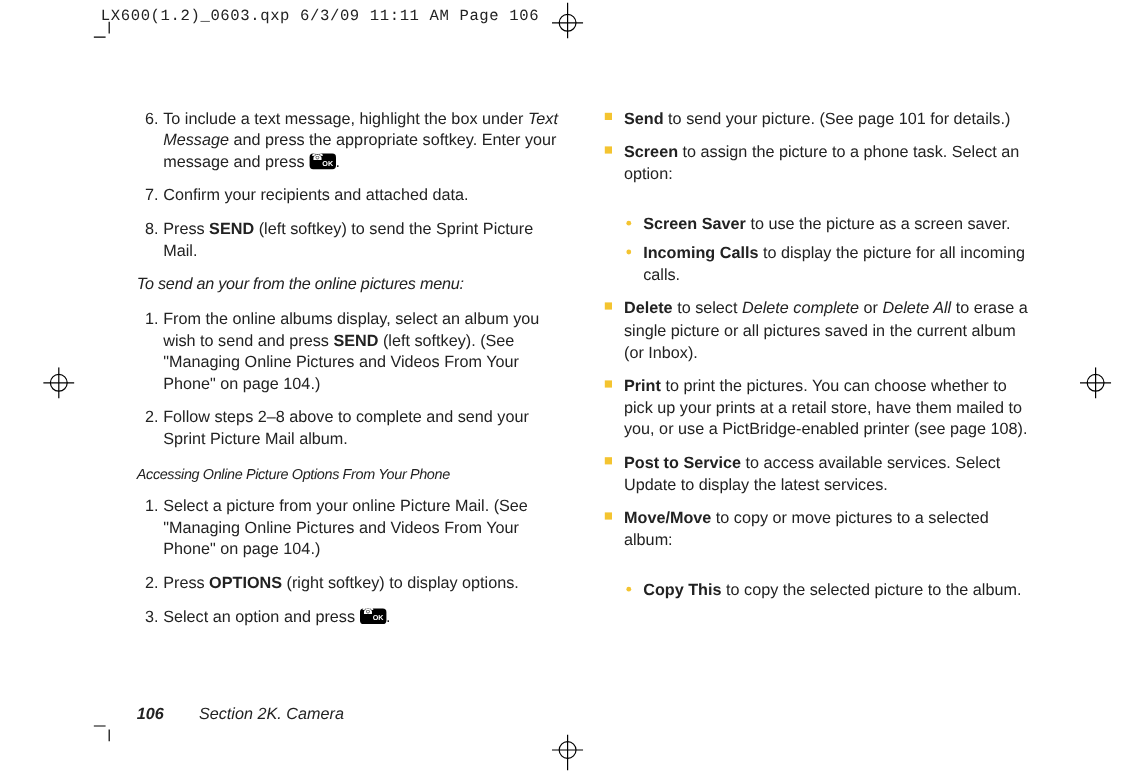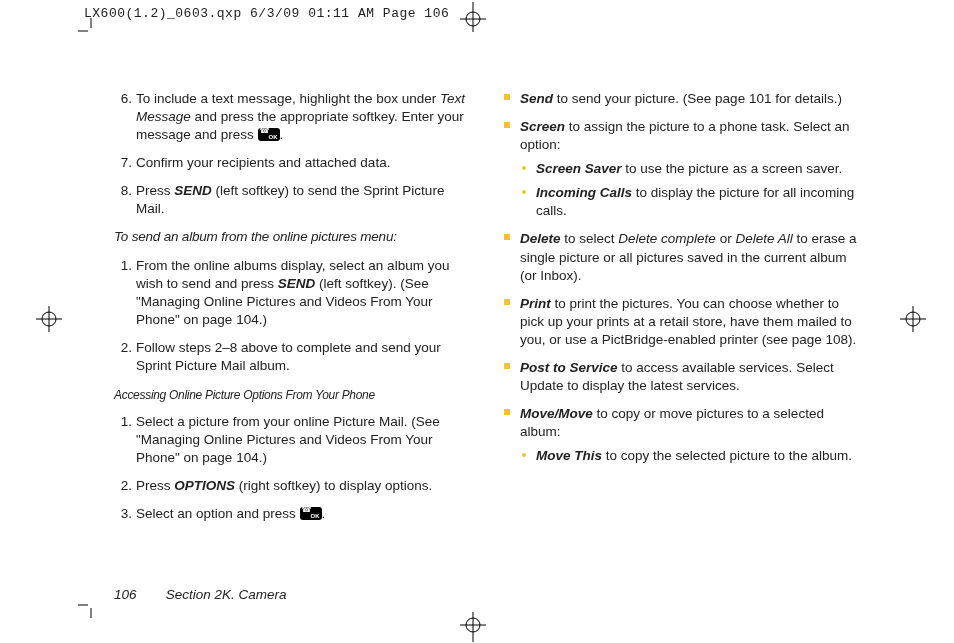--- a/index.html
+++ b/index.html
@@ -49,21 +49,21 @@
   h2.subhead {
     font-style: italic;
     font-weight: 400;
     font-size: 12px;
     line-height: 1.15;
     margin: 14px 0 10px 0;
     letter-spacing: -0.3px;
   }
 
   .i  { font-style: italic; }
-  .bi { font-style: italic; font-weight: 700; }
+  .bi { font-weight: 700; }
 
   .okkey {
     display: inline-block;
     vertical-align: -2px;
     width: 22px; height: 13px;
     background: #000;
     border-radius: 3px;
     color: #fff;
     font-size: 7px;
     line-height: 7px;
@@ -73,39 +73,39 @@
   }
   .okkey::before { content: "\260E"; position: absolute; left: 2px; top: -1px; font-size: 8px; }
   .okkey::after  { content: "OK"; position: absolute; right: 2px; bottom: 0; font-size: 6px; font-weight: 700; }
 
   ul.sq, ul.dot { list-style: none; }
   ul.sq  > li { position: relative; padding-left: 16px; margin-bottom: 10px; }
   ul.sq  > li::before {
     content: ""; position: absolute; left: 0; top: 4px;
     width: 6px; height: 6px; background: #f4c430;
   }
-  ul.dot { margin-top: 6px; }
+  ul.dot { margin-top: 24px; }
   ul.dot > li { position: relative; padding-left: 16px; margin-bottom: 6px; }
   ul.dot > li::before {
     content: ""; position: absolute; left: 2px; top: 6px;
     width: 4px; height: 4px; border-radius: 50%; background: #f4c430;
   }
 
   .footer {
     position: absolute;
     left: 30px; bottom: 8px;
     font-style: italic;
     font-size: 13.5px;
   }
-  .footer .pn { display: inline-block; width: 48px; }
+  .footer .pn { display: inline-block; width: 48px; font-weight: bold; }
 </style>
 </head>
 <body>
 
-<div class="slug">LX600(1.2)_0603.qxp  6/3/09  01:11 AM  Page 106</div>
+<div class="slug">LX600(1.2)_0603.qxp  6/3/09  11:11 AM  Page 106</div>
 
 <div class="crop" style="left:36px; top:306px;">
   <svg width="26" height="26">
       <g stroke="#000" stroke-width="1" fill="none">
         <circle cx="13" cy="13" r="7"></circle>
         <line x1="0" y1="13" x2="26" y2="13"></line>
         <line x1="13" y1="0" x2="13" y2="26"></line>
       </g>
     </svg>
 </div>
@@ -155,21 +155,21 @@
 
 <div class="page">
   <div class="cols">
 
     <div class="col col-left">
       <ol class="num" id="list68">
           <li><span class="ix">6.</span>To include a text message, highlight the box under <span class="i">Text Message</span> and press the appropriate softkey. Enter your message and press <span class="okkey"></span>.</li>
           <li><span class="ix">7.</span>Confirm your recipients and attached data.</li>
           <li><span class="ix">8.</span>Press <span class="bi">SEND</span> (left softkey) to send the Sprint Picture Mail.</li>
         </ol>
-      <div class="section-intro">To send an album from the online pictures menu:</div>
+      <div class="section-intro">To send an your from the online pictures menu:</div>
       <ol class="num" id="list12">
           <li><span class="ix">1.</span>From the online albums display, select an album you wish to send and press <span class="bi">SEND</span> (left softkey). (See "Managing Online Pictures and Videos From Your Phone" on page 104.)</li>
           <li><span class="ix">2.</span>Follow steps 2–8 above to complete and send your Sprint Picture Mail album.</li>
         </ol>
       <h2 class="subhead">Accessing Online Picture Options From Your Phone</h2>
       <ol class="num" id="list13">
           <li><span class="ix">1.</span>Select a picture from your online Picture Mail. (See "Managing Online Pictures and Videos From Your Phone" on page 104.)</li>
           <li><span class="ix">2.</span>Press <span class="bi">OPTIONS</span> (right softkey) to display options.</li>
           <li><span class="ix">3.</span>Select an option and press <span class="okkey"></span>.</li>
         </ol>
@@ -179,21 +179,21 @@
       <ul class="sq" id="opts">
           <li><span class="bi">Send</span>  to send your picture. (See page 101 for details.)</li>
           <li><span class="bi">Screen</span>  to assign the picture to a phone task. Select an option:<ul class="dot">
               <li><span class="bi">Screen Saver</span>  to use the picture as a screen saver.</li>
               <li><span class="bi"> Incoming Calls</span>  to display the picture for all incoming calls.</li>
             </ul></li>
           <li><span class="bi">Delete</span> to select <span class="i">Delete complete</span> or <span class="i">Delete All</span> to erase a single picture or all pictures saved in the current album (or Inbox).</li>
           <li><span class="bi">Print</span>  to print the pictures. You can choose whether to pick up your prints at a retail store, have them mailed to you, or use a PictBridge-enabled printer (see page 108).</li>
           <li><span class="bi">Post to Service</span> to access available services. Select Update to display the latest services.</li>
           <li><span class="bi">Move/Move</span> to copy or move pictures to a selected album:<ul class="dot">
-              <li><span class="bi">Move This</span> to copy the selected picture to the album.</li>
+              <li><span class="bi">Copy This</span> to copy the selected picture to the album.</li>
             </ul></li>
         </ul>
     </div>
 
   </div>
 
   <div class="footer">
     <span class="pn">106</span>
     <span>Section 2K. Camera</span>
   </div>

